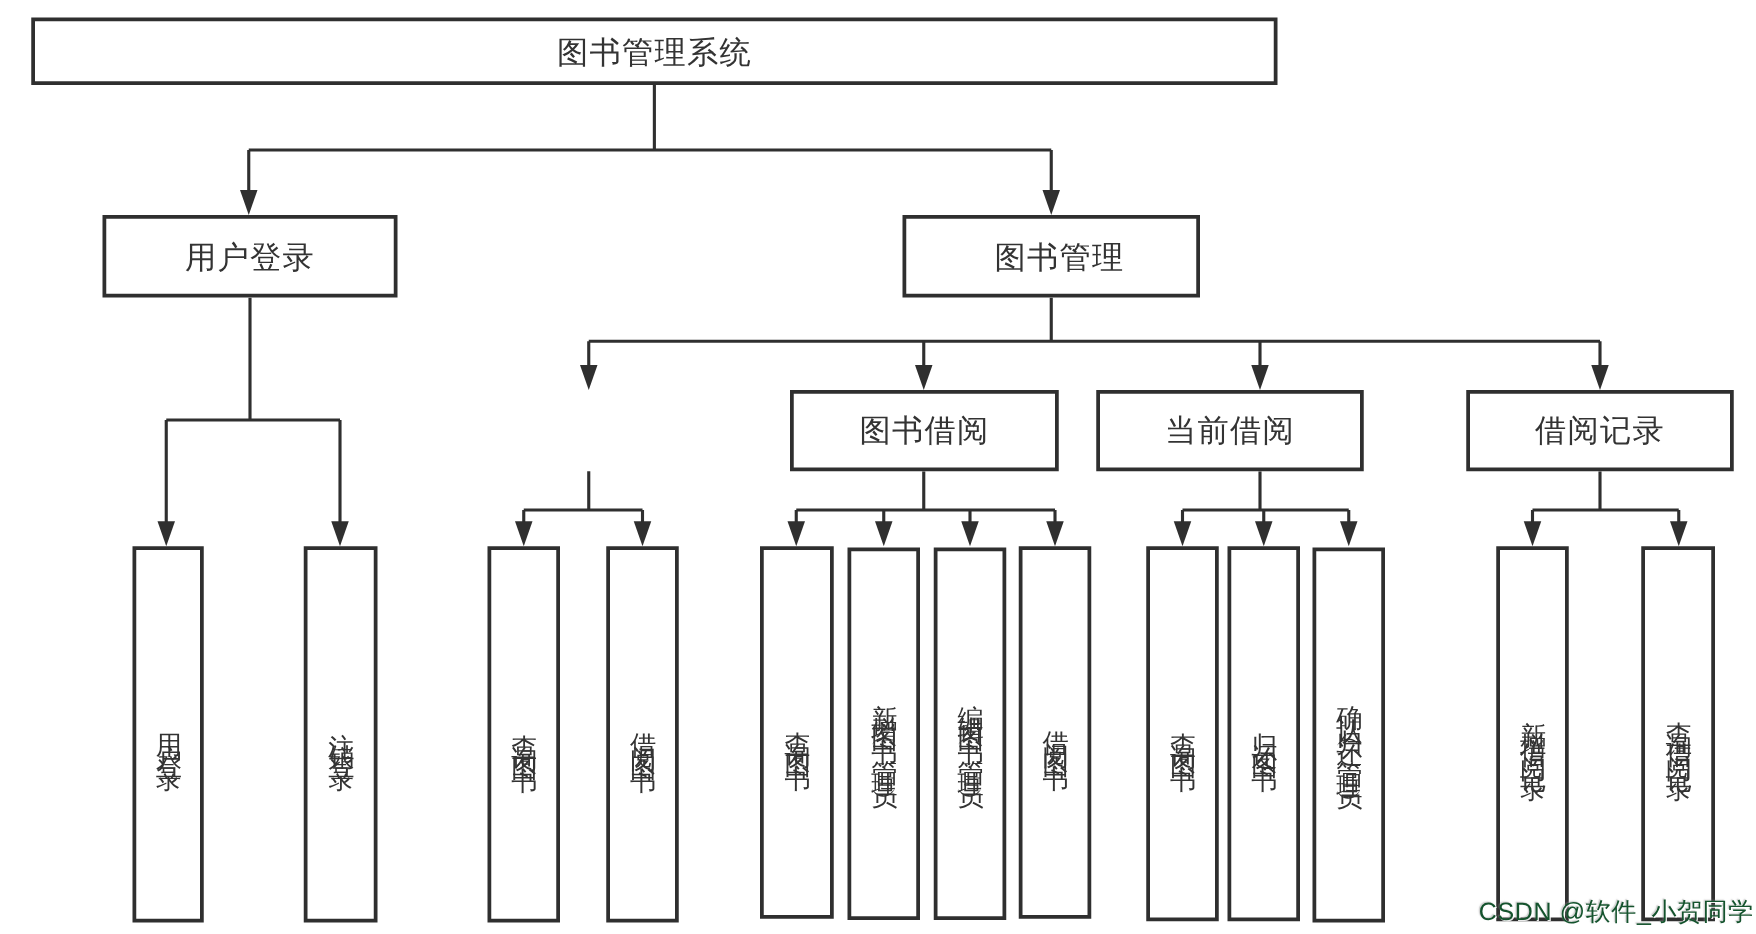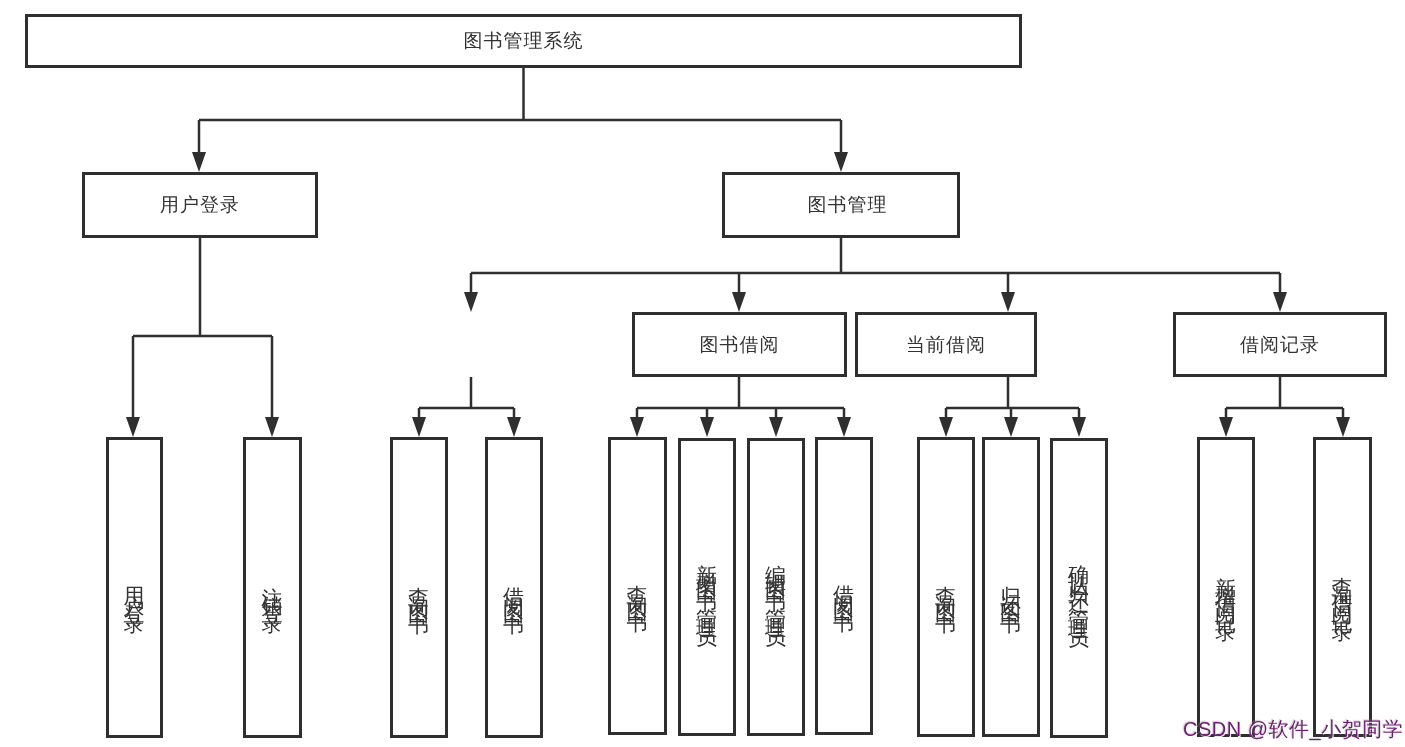--- a/index.html
+++ b/index.html
@@ -7,28 +7,28 @@
     position:relative; width:1405px; height:747px; background:#ffffff;
     font-family:"Liberation Sans","DejaVu Sans",sans-serif; color:#333333;
     overflow:hidden;
   }
   .wires { position:absolute; left:0; top:0; z-index:1; }
   .node {
     position:absolute; box-sizing:border-box; background:#ffffff;
     border:3px solid #2f2f2f; display:flex; align-items:center; justify-content:center;
     z-index:2;
   }
-  .h-node { font-size:19px; letter-spacing:1px; }
+  .h-node { font-size:25px; letter-spacing:1px; }
   .v-node span.vtext {
     writing-mode:vertical-rl; text-orientation:mixed;
     font-size:21px; letter-spacing:9px; line-height:1;
   }
   .watermark {
     position:absolute; left:1183px; top:716px; z-index:3;
-    font-size:20px; color:#701a75; letter-spacing:0.5px;
+    font-size:20px; color:#14532d; letter-spacing:0.5px;
     text-shadow:1px 1px 0 rgba(255,255,255,0.9), -1px -1px 1px rgba(140,140,140,0.45);
     white-space:nowrap;
   }
 </style>
 </head>
 <body>
 
 <div class="canvas">
 
   <svg class="wires" width="1405" height="747" viewBox="0 0 1405 747">
@@ -104,21 +104,21 @@
   <div class="node h-node" style="left:82px;top:172px;width:236px;height:66px;">
     <span>用户登录</span>
   </div>
   <div class="node h-node" style="left:722px;top:172px;width:238px;height:66px;padding-left:13px;">
     <span>图书管理</span>
   </div>
 
   <div class="node h-node" style="left:632px;top:312px;width:215px;height:65px;">
     <span>图书借阅</span>
   </div>
-  <div class="node h-node" style="left:855px;top:312px;width:182px;height:65px;">
+  <div class="node h-node" style="left:877px;top:312px;width:214px;height:65px;">
     <span>当前借阅</span>
   </div>
   <div class="node h-node" style="left:1173px;top:312px;width:214px;height:65px;">
     <span>借阅记录</span>
   </div>
 
   <div class="node v-node" style="left:106px;top:437px;width:57px;height:301px;">
     <span class="vtext">用户登录</span>
   </div>
   <div class="node v-node" style="left:243px;top:437px;width:59px;height:301px;">

